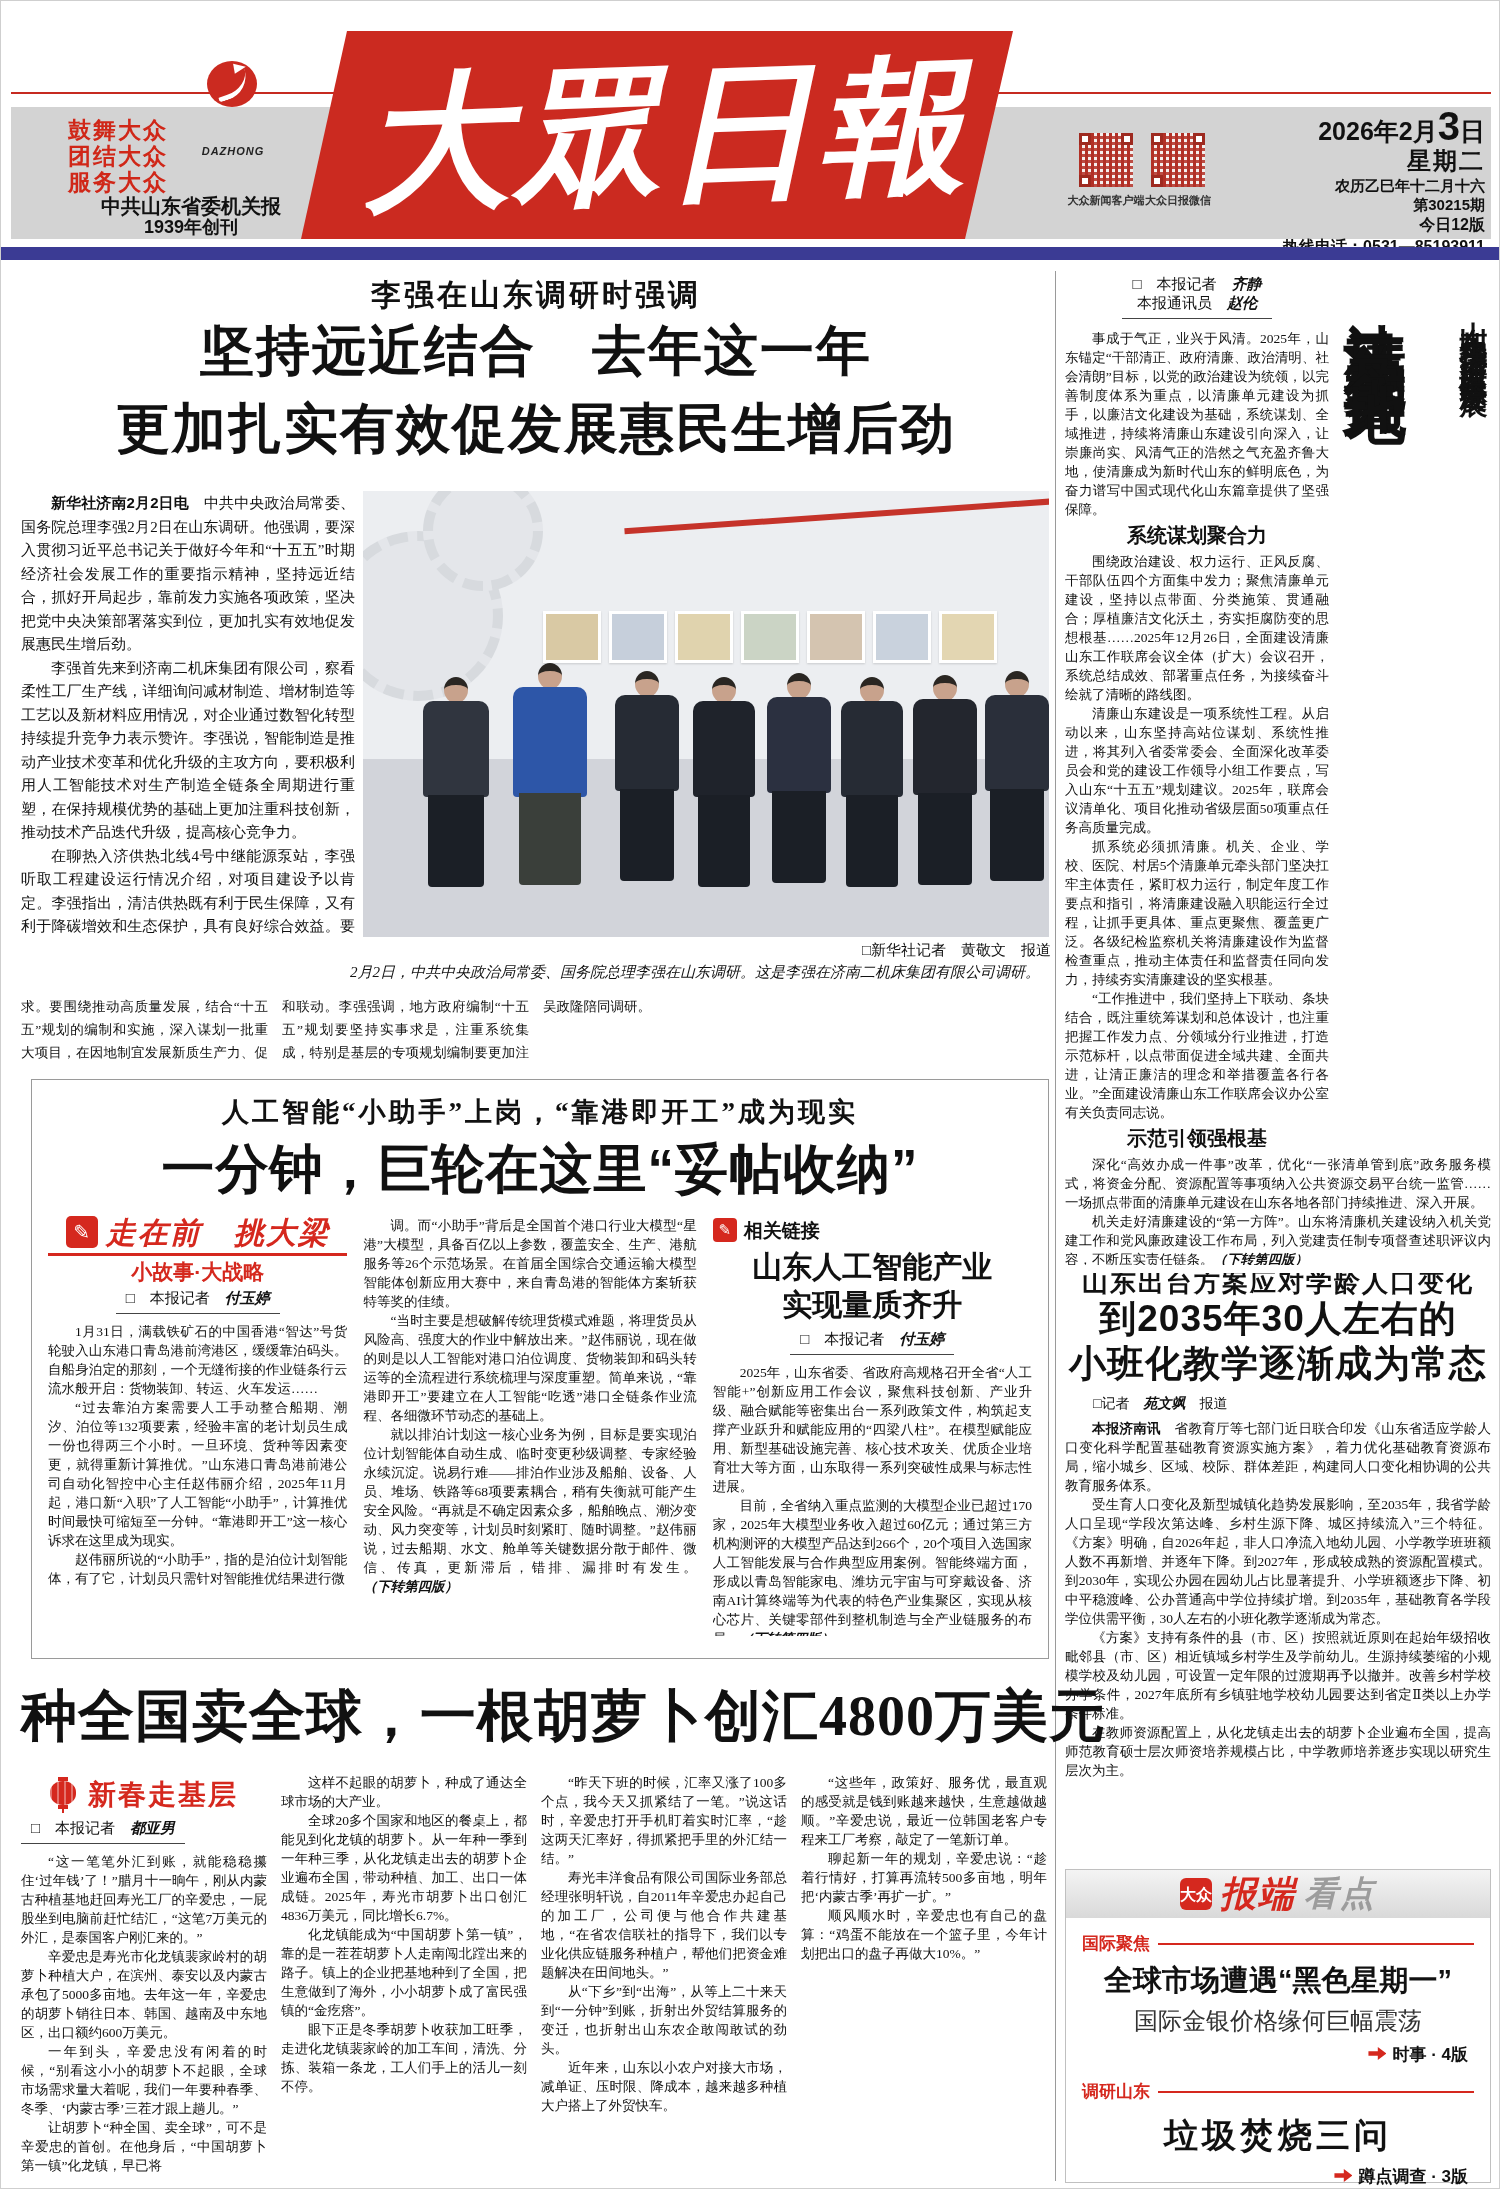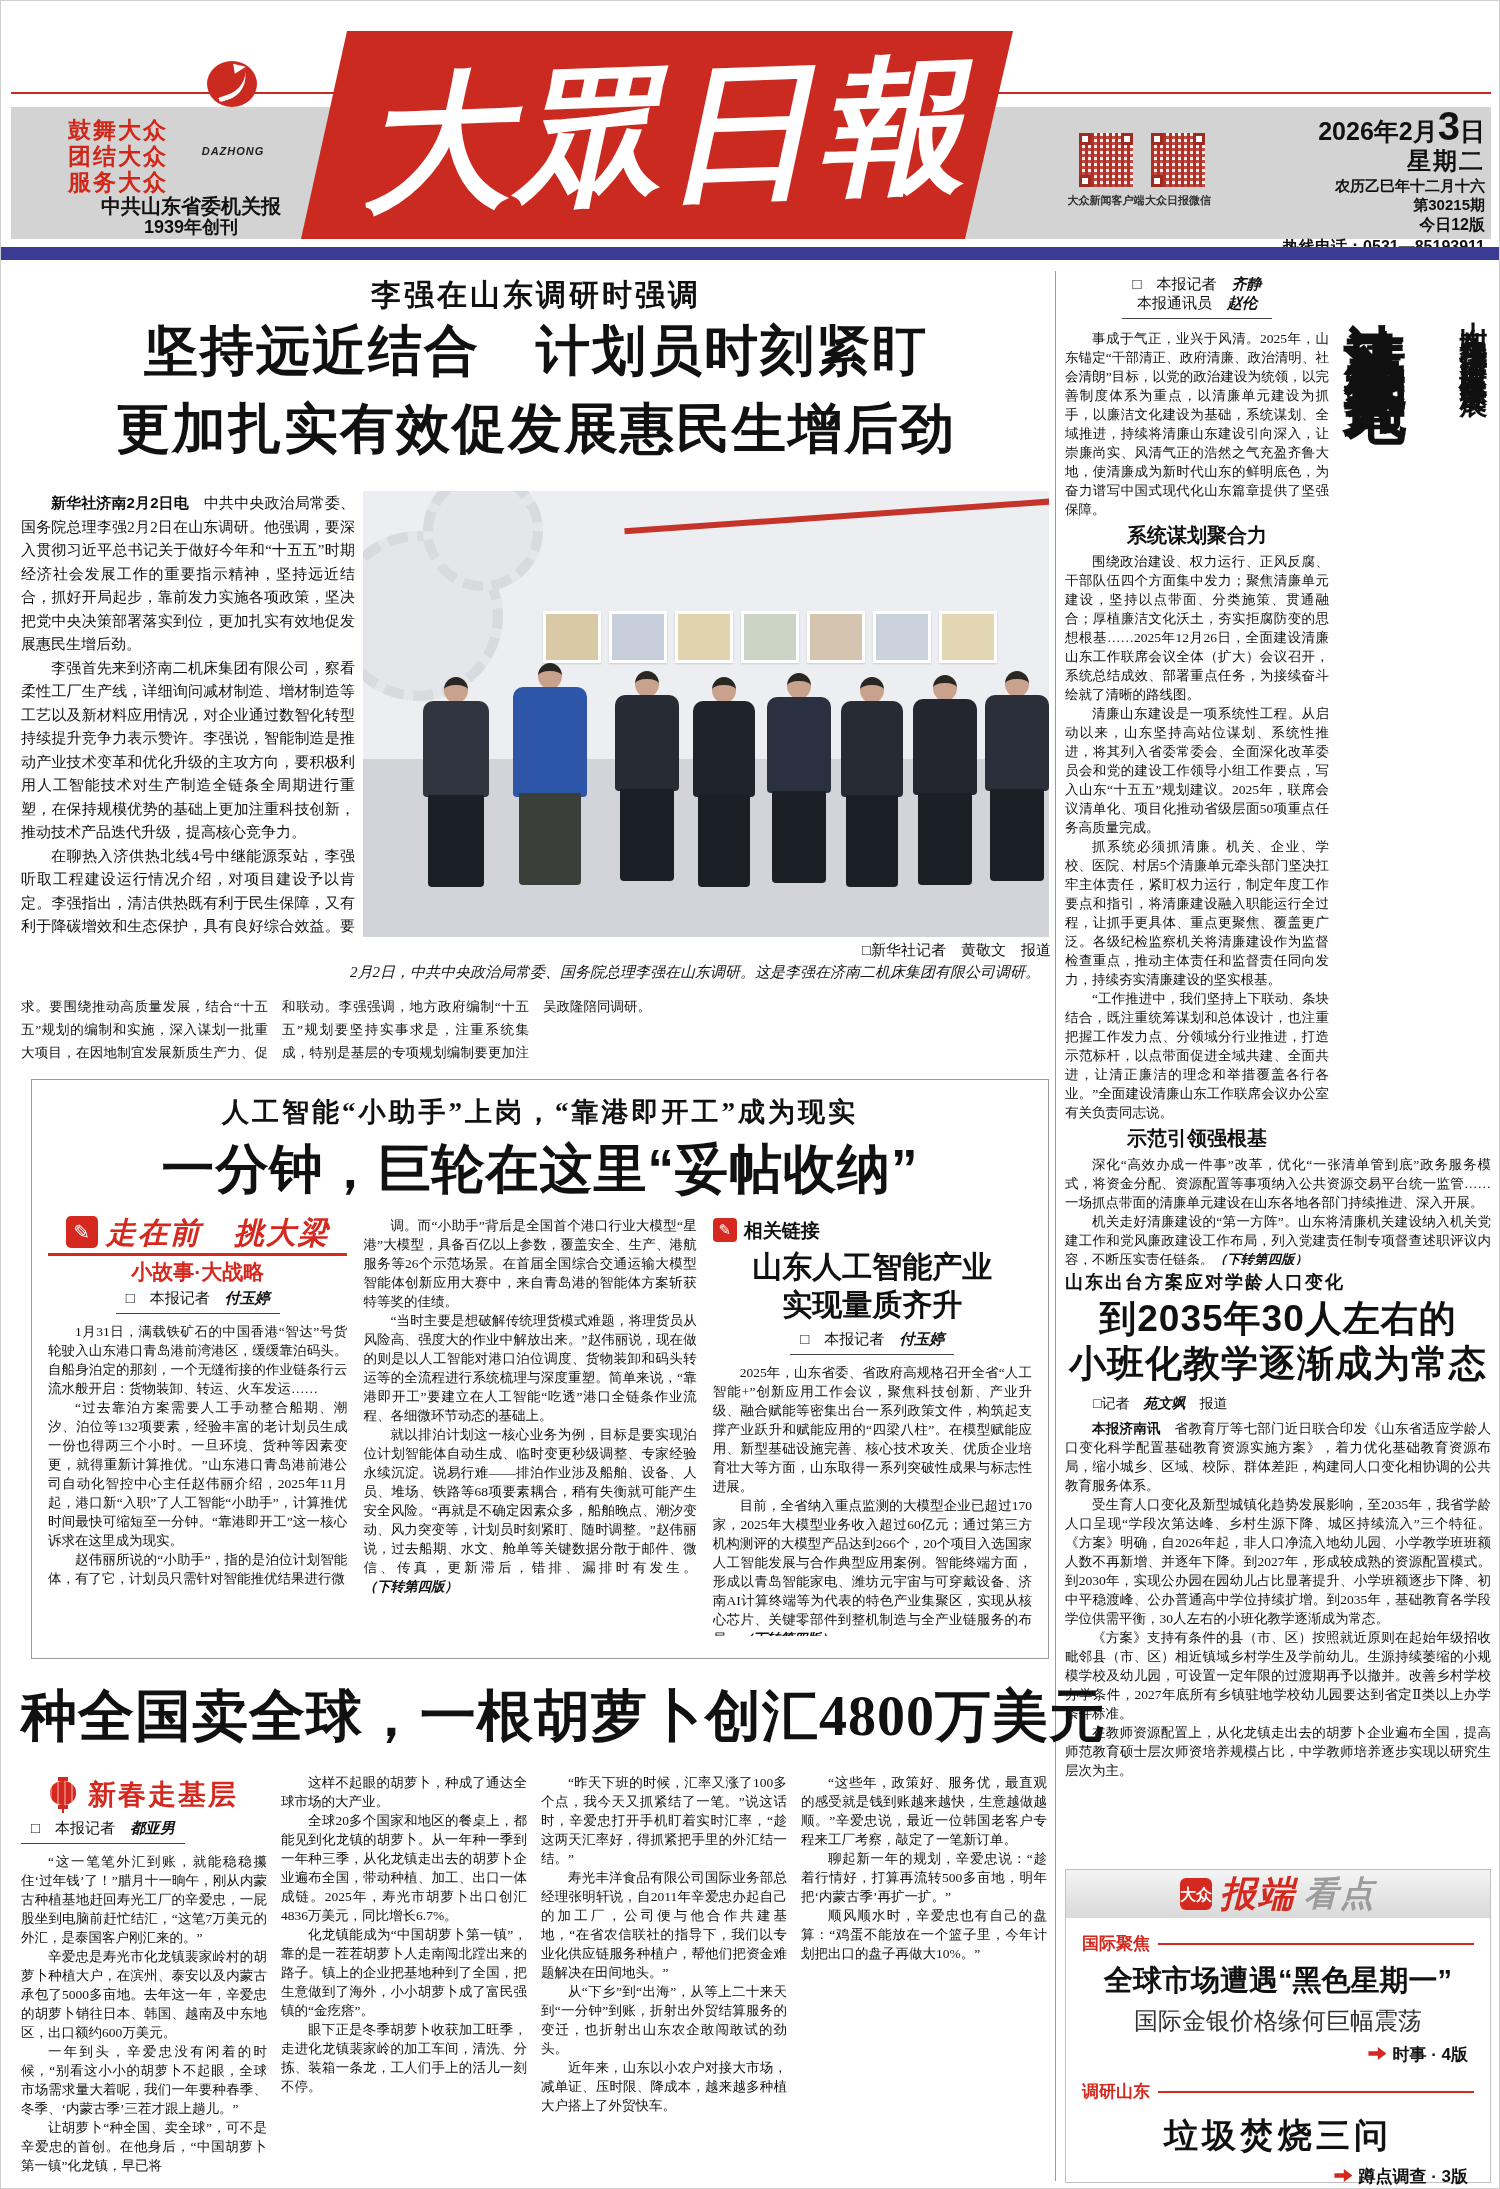--- a/index.html
+++ b/index.html
@@ -78,21 +78,21 @@
   .r1{left:1064px;top:272px;width:426px;height:992px;overflow:hidden;font-size:13.5px;line-height:19px;}
   .vh{float:right;width:152px;height:856px;margin:0 0 12px 10px;display:flex;justify-content:space-between;}
   .vh-big{writing-mode:vertical-rl;font-size:62px;line-height:72px;font-weight:900;letter-spacing:6px;
           font-family:"Liberation Sans","DejaVu Sans",sans-serif;}
   .vh-kick{writing-mode:vertical-rl;font-size:28px;line-height:36px;font-weight:600;letter-spacing:5px;
           padding-top:26px;font-family:"Liberation Sans","DejaVu Sans",sans-serif;}
   .r-byline{text-align:center;margin:2px 0 10px;}
   .subhead{text-align:center;font-weight:900;font-size:20px;margin:7px 0;
            font-family:"Liberation Sans","DejaVu Sans",sans-serif;}
   .r2{left:1064px;top:1272px;width:426px;height:586px;overflow:hidden;font-size:13.5px;line-height:19px;}
-  .r2-kicker{text-align:left;font-size:18px;font-weight:600;letter-spacing:2px;margin:0 0 4px;}
+  .r2-kicker{text-align:center;font-size:26px;font-weight:600;letter-spacing:2px;margin:0 0 4px;}
   .r2-h{text-align:center;font-weight:900;font-size:37px;line-height:45px;letter-spacing:1px;
         font-family:"Liberation Sans","DejaVu Sans",sans-serif;margin:0;}
   .r2-byline{margin:8px 0 6px;text-indent:2em;font-size:14px;}
 
   
   .hl{left:1064px;top:1868px;width:426px;height:314px;border:1px solid #c0c0c0;box-sizing:border-box;}
   .hl-bar{height:48px;background:linear-gradient(#f4f4f4,#d9d9d9);display:flex;align-items:center;justify-content:center;gap:8px;}
   .hl-sq{width:32px;height:32px;background:#d5281e;border-radius:6px;color:#fff;font-size:16px;line-height:15px;
          display:flex;align-items:center;justify-content:center;text-align:center;font-weight:bold;
          font-family:"Liberation Sans","DejaVu Sans",sans-serif;}
@@ -197,21 +197,21 @@
     <div class="weekday">星期二</div>
     <div class="date-small">农历乙巳年十二月十六</div>
     <div class="date-small">第30215期</div>
     <div class="hotline">今日12版</div>
     <div class="hotline">热线电话：0531—85193911</div>
   </div>
 
   <div class="abs blue-bar"></div>
 
   <div class="abs ts-kicker sans">李强在山东调研时强调</div>
-  <div class="abs ts-h ts-h1 sans">坚持远近结合　计划员时刻紧盯</div>
+  <div class="abs ts-h ts-h1 sans">坚持远近结合　去年这一年</div>
   <div class="abs ts-h ts-h2 sans">更加扎实有效促发展惠民生增后劲</div>
 
   <div class="abs ts-leftcol">
     <p class="jp"><span class="lead">新华社济南2月2日电</span><span>　中共中央政治局常委、国务院总理李强2月2日在山东调研。他强调，要深入贯彻习近平总书记关于做好今年和“十五五”时期经济社会发展工作的重要指示精神，坚持远近结合，抓好开局起步，靠前发力实施各项政策，坚决把党中央决策部署落实到位，更加扎实有效地促发展惠民生增后劲。</span></p>
     <p class="jp">李强首先来到济南二机床集团有限公司，察看柔性工厂生产线，详细询问减材制造、增材制造等工艺以及新材料应用情况，对企业通过数智化转型持续提升竞争力表示赞许。李强说，智能制造是推动产业技术变革和优化升级的主攻方向，要积极利用人工智能技术对生产制造全链条全周期进行重塑，在保持规模优势的基础上更加注重科技创新，推动技术产品迭代升级，提高核心竞争力。</p>
     <p class="jp">在聊热入济供热北线4号中继能源泵站，李强听取工程建设运行情况介绍，对项目建设予以肯定。李强指出，清洁供热既有利于民生保障，又有利于降碳增效和生态保护，具有良好综合效益。要加强区域能源统筹利用，推进管网设施联通，优化供热计量方式，加快绿色低碳技术研发应用，将工业余热转化为稳定清洁热源。</p>
 
   </div>
 
   <div class="abs photo">

